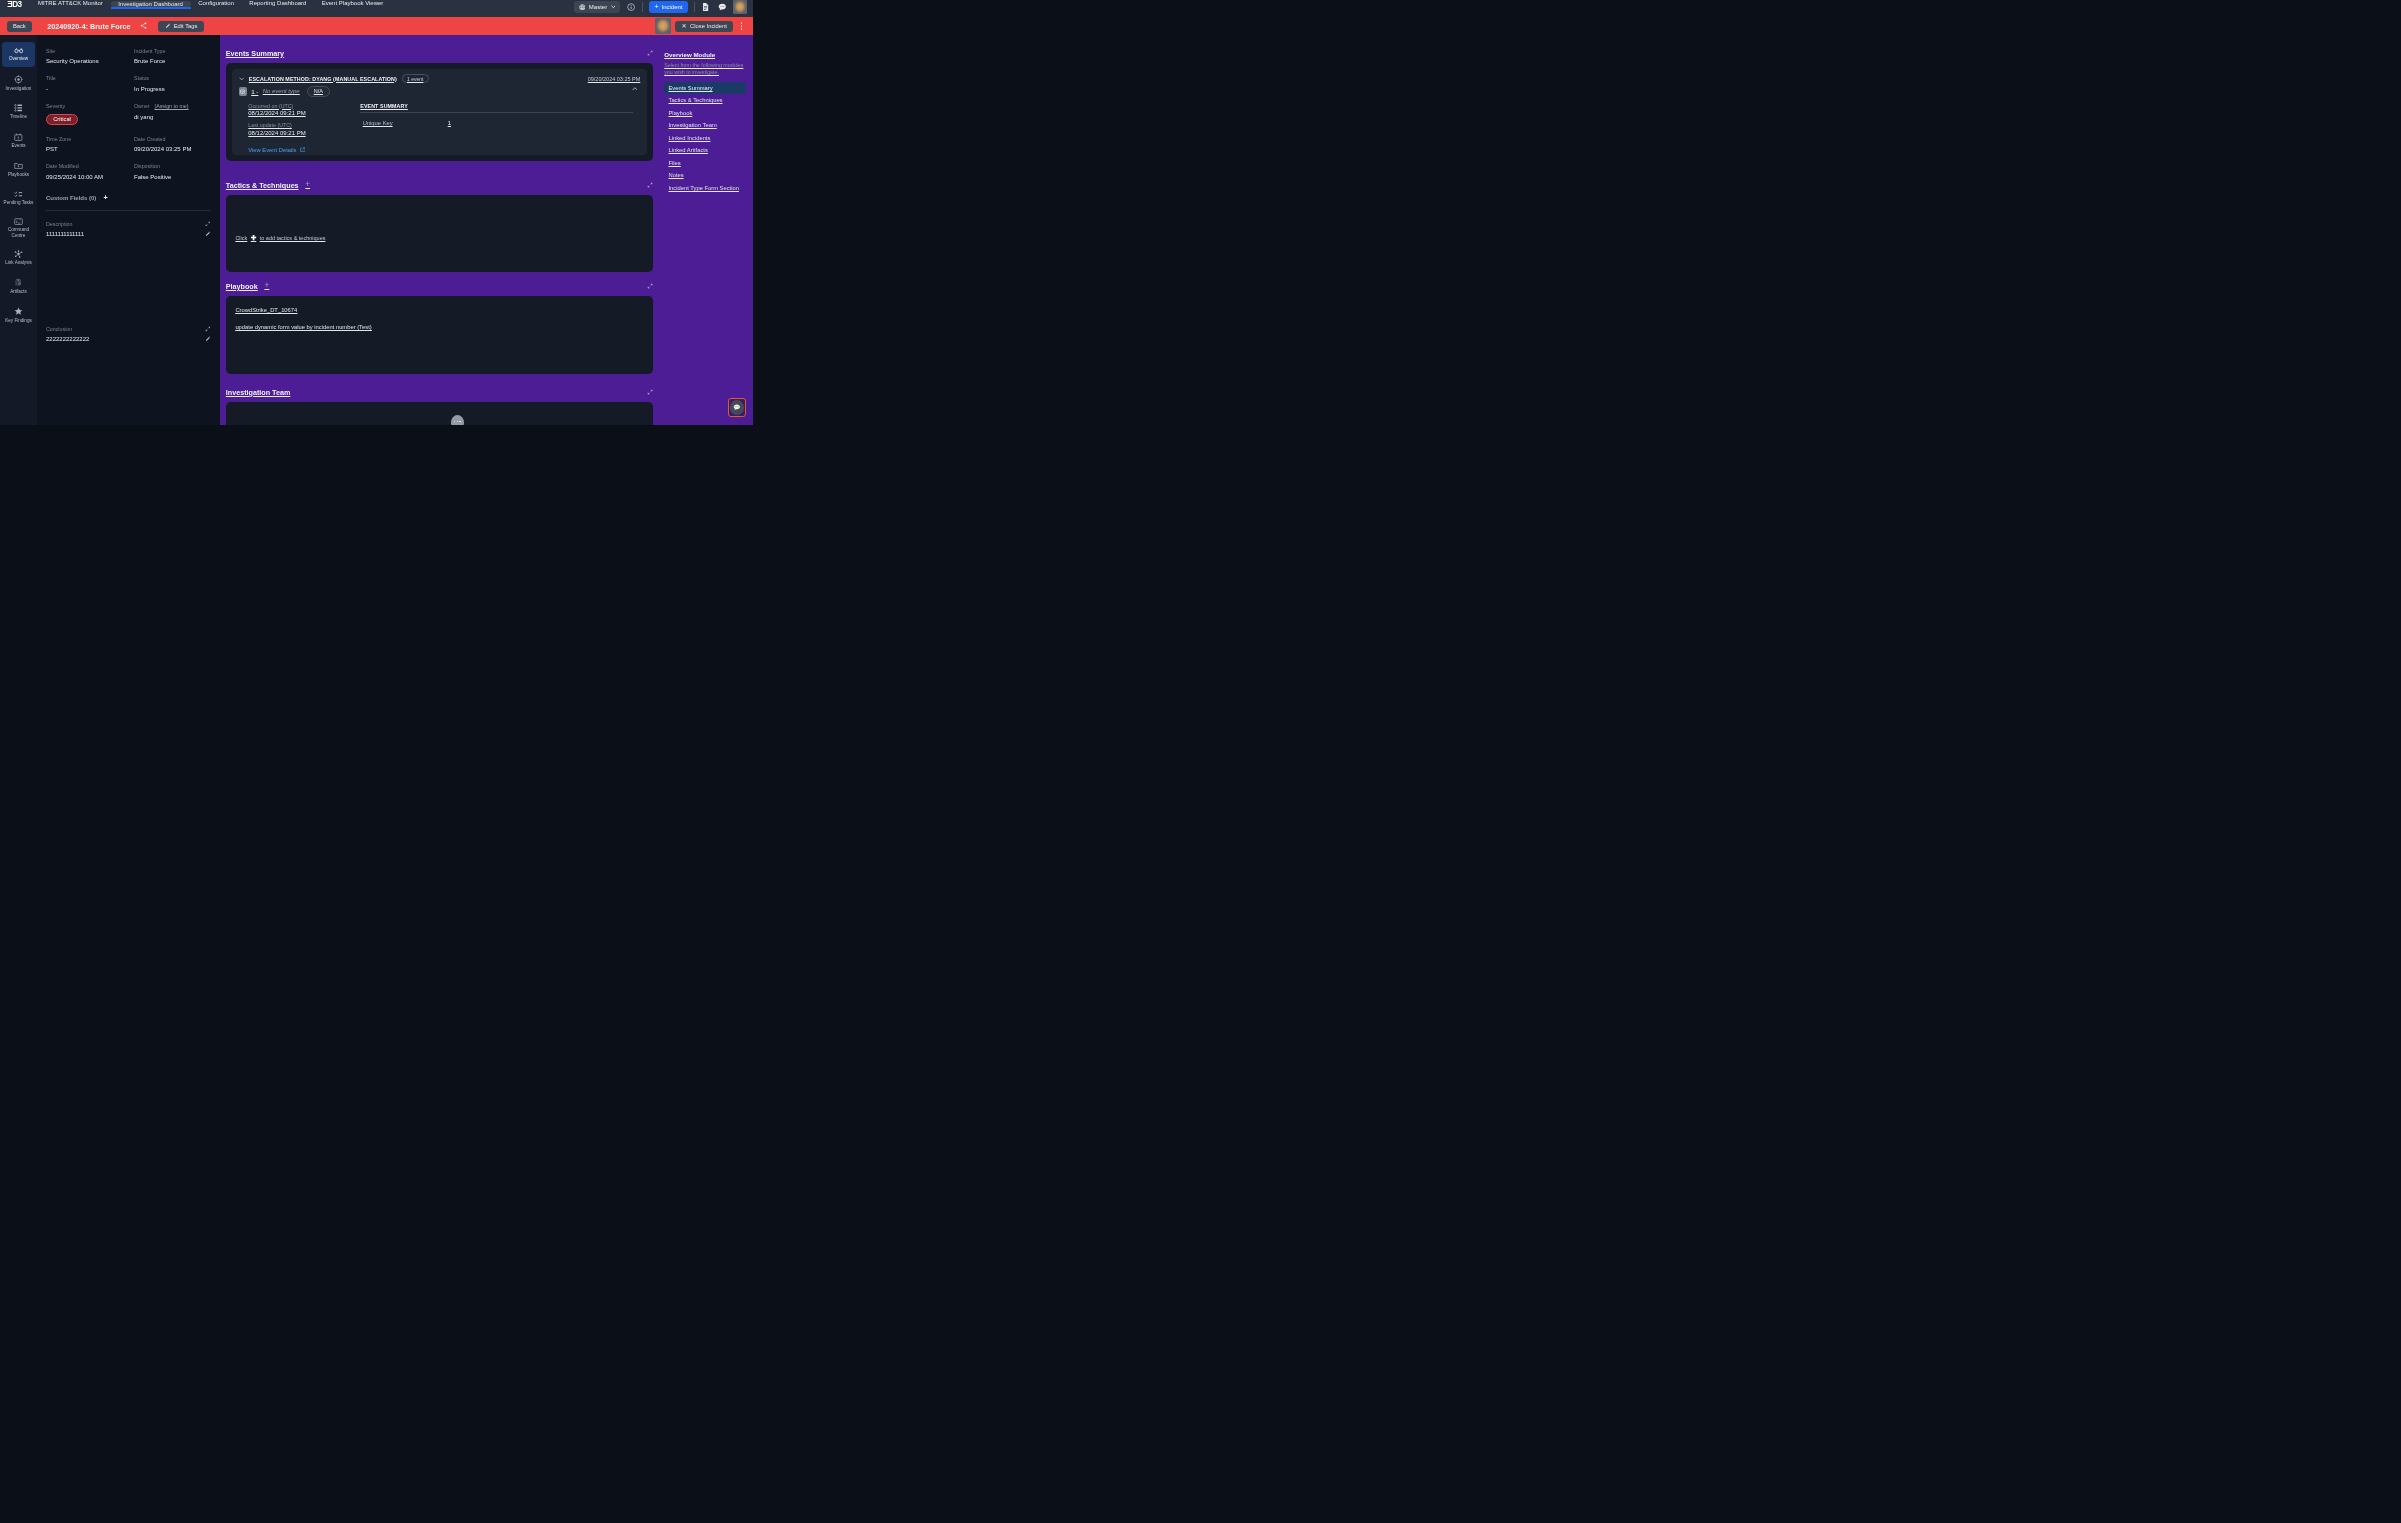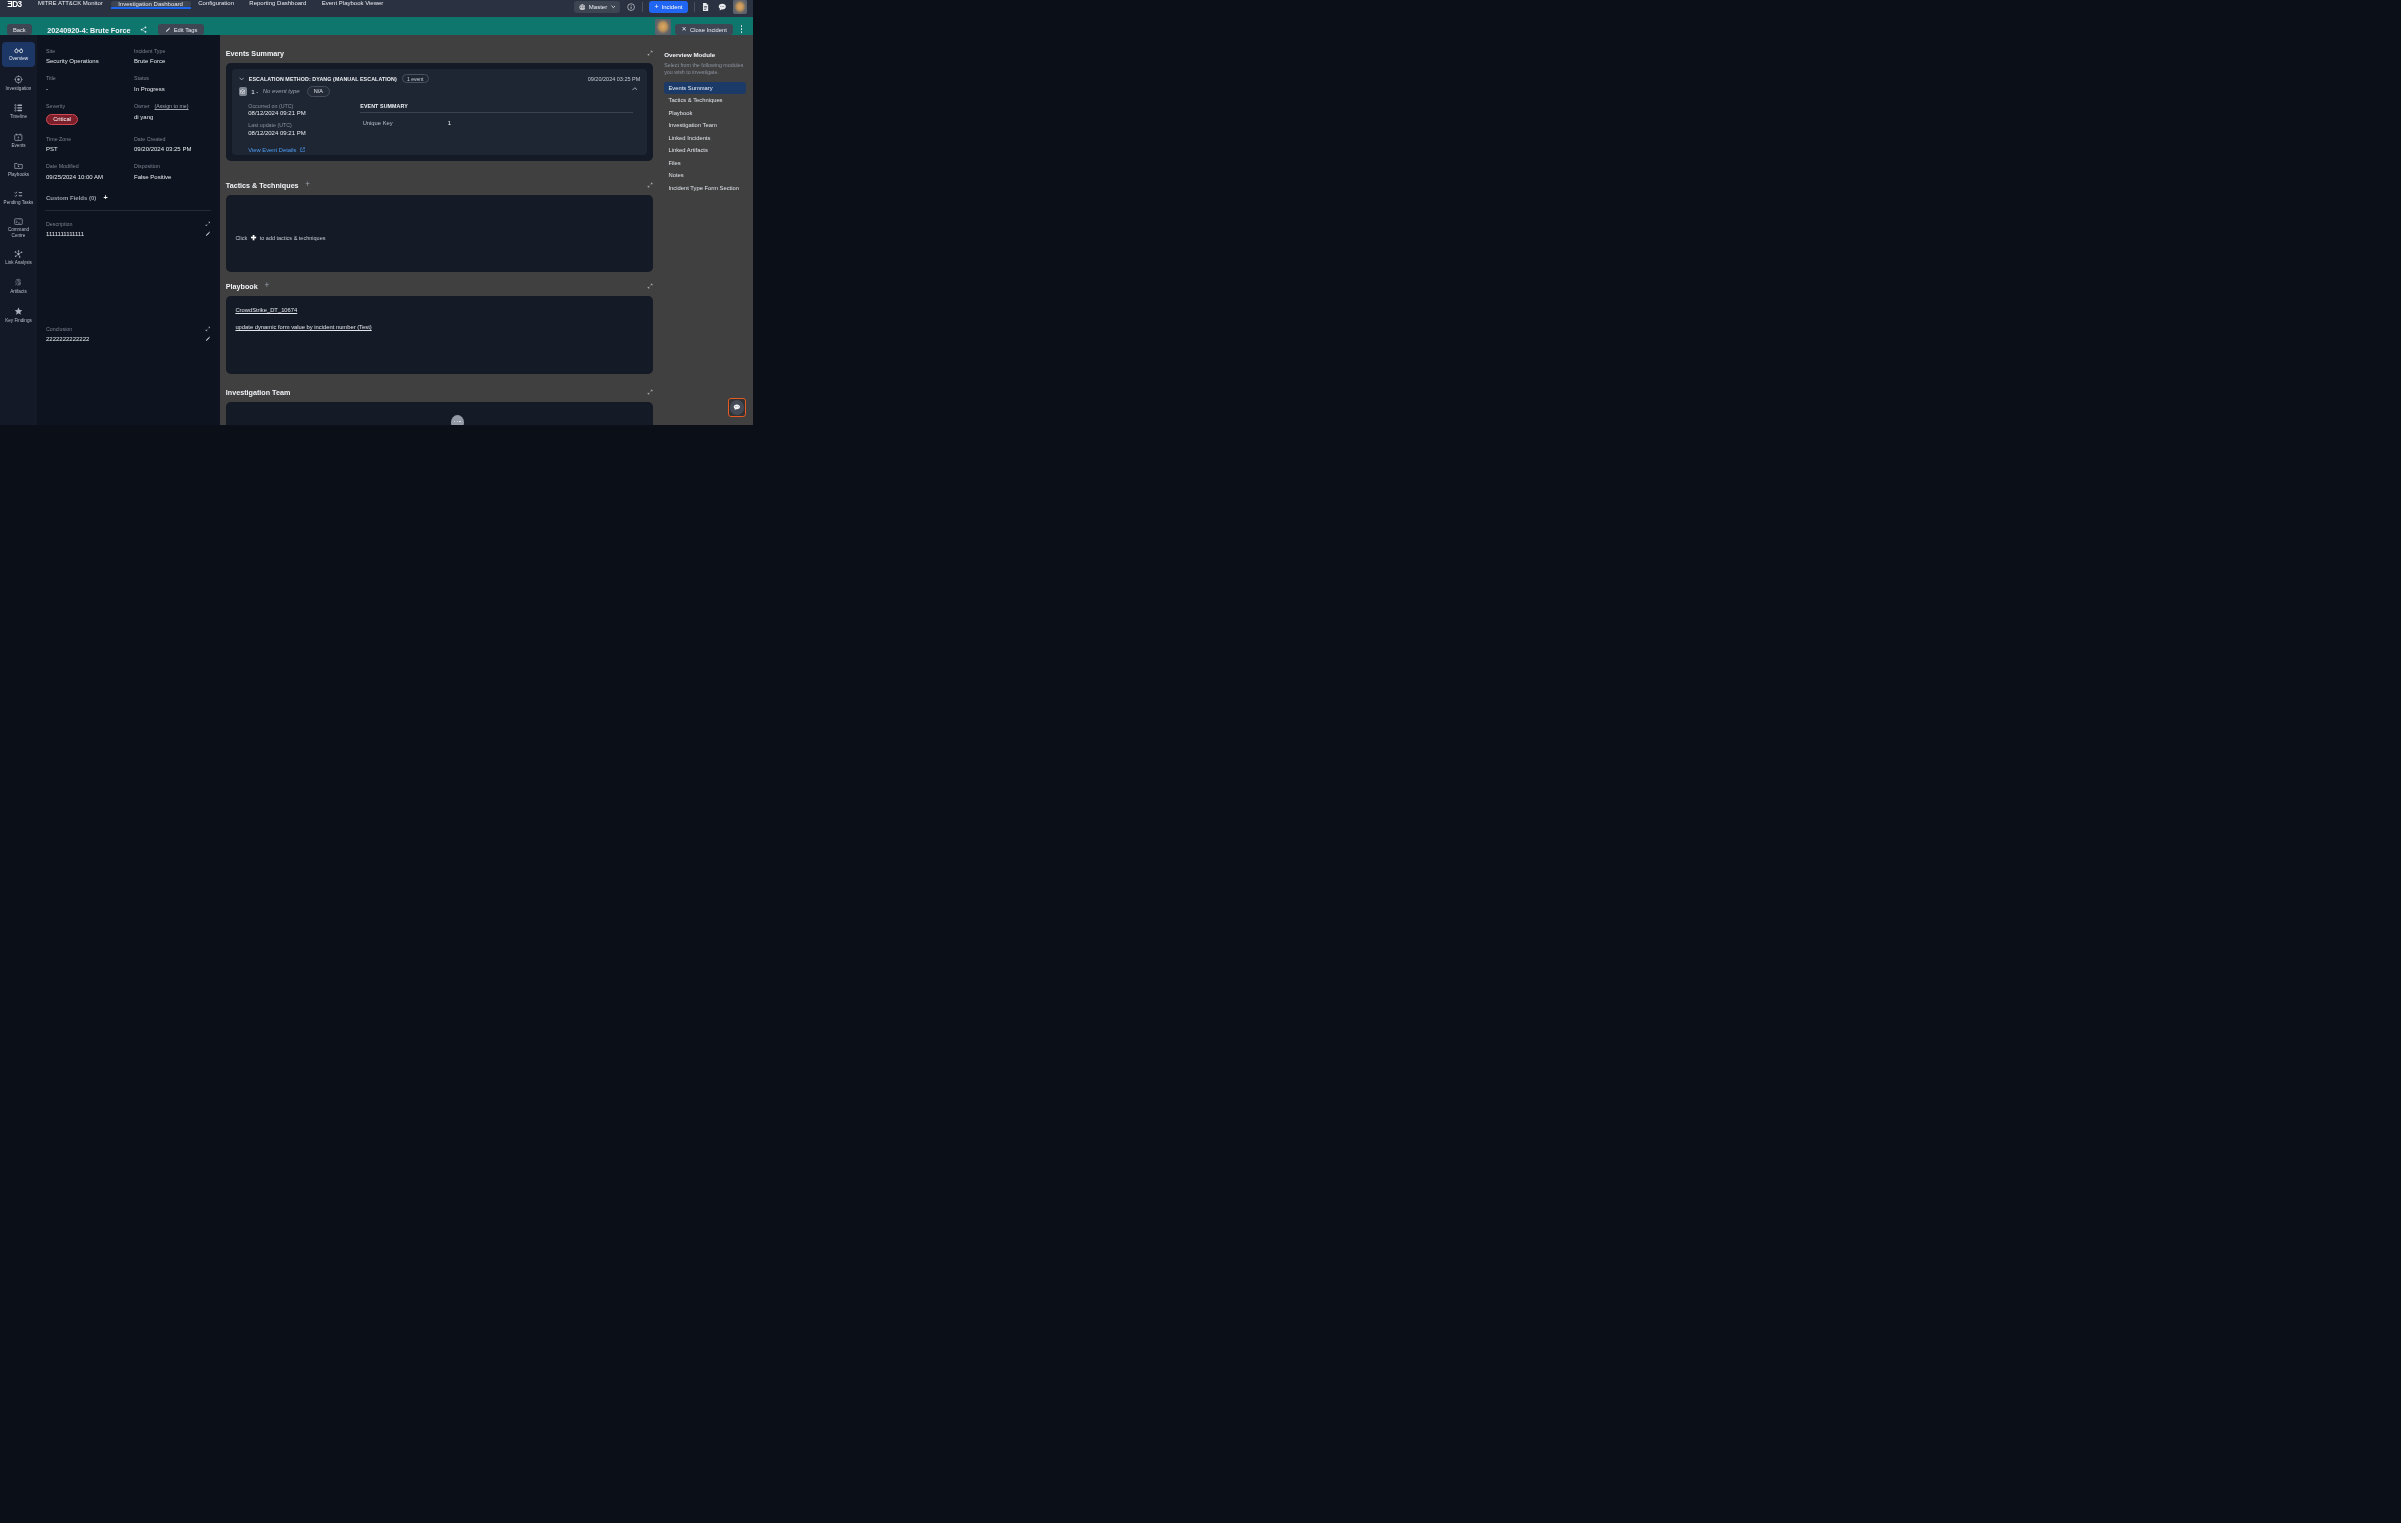--- a/index.html
+++ b/index.html
@@ -20,21 +20,21 @@
   .nav-item.active::after{ content:""; position:absolute; left:0; right:0; bottom:-1.4px; height:1.4px; background:#1a66f0; }
   .topnav-right{ display:flex; align-items:center; gap:5.8px; padding-right:5.8px; }
   .tenant-pill{ display:flex; align-items:center; gap:3.4px; background:#3d4553; border-radius:2.9px; height:12.5px; padding:0 4.8px; font-size:6px; color:#eef0f4; cursor:pointer; }
   .icon-btn{ display:flex; align-items:center; justify-content:center; width:10.6px; height:10.6px; cursor:pointer; color:#e8eaee; }
   .vdiv{ width:0.5px; height:9.6px; background:#4a5160; }
   .btn-incident{ display:flex; align-items:center; gap:2.9px; background:#2066f2; color:#fff; border:none; border-radius:2.9px; height:12.5px; padding:0 5.8px; font-size:6px; font-family:inherit; cursor:pointer; }
   .avatar{ width:14px; height:14px; border-radius:1.4px; background:
       radial-gradient(ellipse 55% 60% at 50% 48%, #d9a968 0%, #c29457 40%, rgba(130,115,95,.25) 75%, rgba(90,97,109,0) 100%), #5a616d; }
 
   
-  .header{ height:18px; background:#0f766e; display:flex; align-items:flex-end; padding:0 7.7px 0 6.7px; gap:4.8px; }
+  .header{ height:18px; background:#ef4444; display:flex; align-items:center; padding:0 7.7px 0 6.7px; gap:4.8px; }
   .btn{ display:inline-flex; align-items:center; gap:3.4px; background:#3e4654; color:#e9ebf0; border:none; border-radius:2.9px; height:11px; padding:0 6.2px; font-size:5.8px; font-family:inherit; cursor:pointer; }
   .hdr-title{ font-size:7.2px; font-weight:bold; color:#f2f4f7; margin-left:10.6px; }
   .hdr-avatar{ width:16px; height:16px; border-radius:1.4px; margin-right:0;
       background: radial-gradient(ellipse 55% 60% at 50% 48%, #d9a968 0%, #c29457 40%, rgba(130,115,95,.25) 75%, rgba(90,97,109,0) 100%), #5a616d; }
   .kebab{ display:flex; flex-direction:column; gap:1.4px; padding:1.9px 2.9px; cursor:pointer; }
   .kebab i{ width:1.7px; height:1.7px; border-radius:50%; background:#e9ebf0; }
 
   
   .body{ display:flex; height:390px; }
 
@@ -59,21 +59,21 @@
   .panel-div{ border-bottom:0.5px solid #242b38; margin:8.2px -1px 0 -1px; }
   .pblock{ margin-top:10px; }
   .pblock .phead{ display:flex; align-items:center; }
   .pblock .plabel{ font-size:5.3px; color:#7a8290; }
   .pblock .pvalrow{ display:flex; align-items:center; margin-top:4.3px; }
   .pblock .pval{ font-size:6px; color:#e7e9ee; }
   .iconlink{ color:#cfd4dc; cursor:pointer; }
   .pblock.conclusion{ margin-top:89px; }
 
   
-  .content{ flex:1; display:flex; background:#404040; min-width:0; }
+  .content{ flex:1; display:flex; background:#4c1d95; min-width:0;text-decoration:underline; }
   .sections{ flex:1; padding:0 3.8px 0 5.8px; min-width:0; }
   .section-head{ display:flex; align-items:center; height:11.5px; }
   .section-head h2{ font-size:7.2px; font-weight:bold; color:#f0f2f6; }
   .add-icon{ color:#9aa1ae; font-size:8.2px; font-weight:normal; margin-left:6.7px; cursor:pointer; line-height:1; }
   .sh1{ margin-top:12.5px; } .sh2{ margin-top:19px; } .sh3{ margin-top:8.6px; } .sh4{ margin-top:12.5px; }
   .card{ background:#141a26; border-radius:4.8px; margin-top:3.8px; }
   .card.events{ height:98px; padding:6.2px; }
   .card.tactics{ height:77px; padding:11.5px 9.6px; }
   .card.playbook{ height:78px; padding:11.5px 9.6px; }
   .card.team{ height:72px; position:relative; overflow:hidden; }

